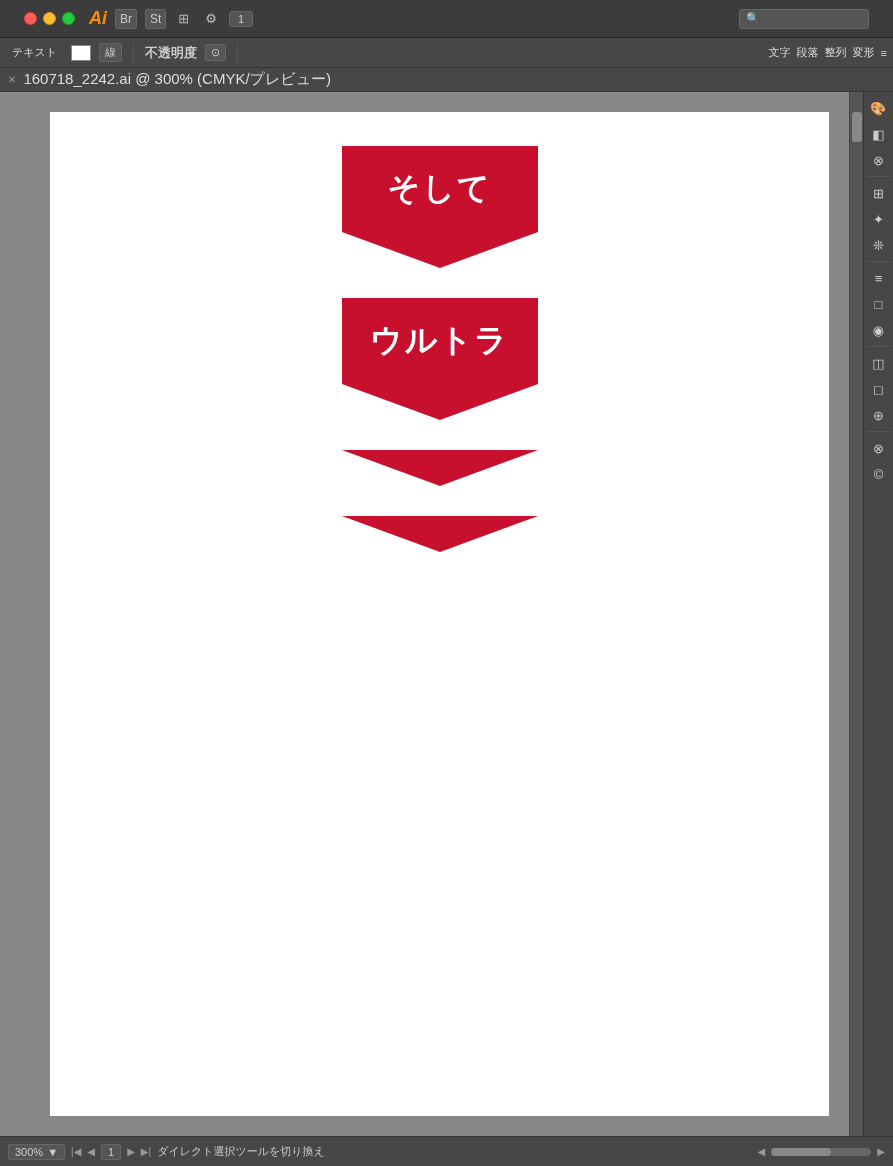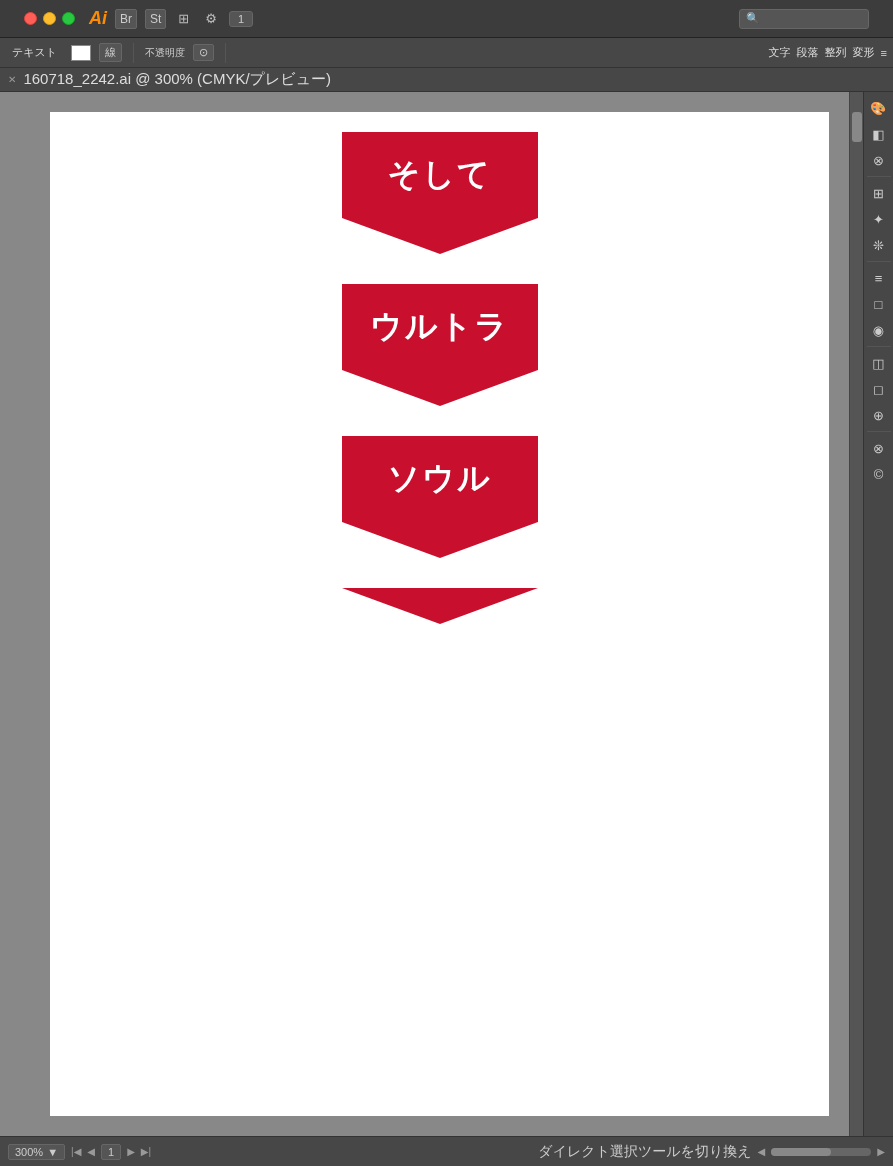--- a/index.html
+++ b/index.html
@@ -94,21 +94,21 @@
       border: 1px solid #666;
       border-radius: 2px;
       cursor: pointer;
     }
     .toolbar-divider {
       width: 1px;
       height: 20px;
       background: #555;
       margin: 0 3px;
     }
-    .opacity-label { color: #ccc; font-size: 10px; }
+    .opacity-label { color: #ccc; font-size: 13px; font-weight: bold; }
     .toolbar-right { margin-left: auto; display: flex; gap: 6px; align-items: center; justify-content: center; }
     .toolbar-text-btn { color: #ddd; font-size: 11px; cursor: pointer; }
 
     
     .tabbar {
       background: #474747;
       height: 24px;
       display: flex;
       align-items: center;
       padding: 0 8px;
@@ -128,21 +128,21 @@
     .canvas-inner {
       background: white;
       position: absolute;
       top: 20px;
       left: 50px;
       right: 20px;
       bottom: 20px;
       display: flex;
       flex-direction: column;
       align-items: center;
-      padding: 20px 0;
+      padding: 34px 0;
       gap: 30px;
       overflow: hidden;
     }
 
     
     .badge-shape {
       width: 196px;
       position: relative;
       display: flex;
       flex-direction: column;
@@ -242,21 +242,21 @@
       background: #555;
       border: 1px solid #666;
       border-radius: 2px;
       color: #ccc;
       font-size: 11px;
       padding: 1px 6px;
       display: flex;
       align-items: center;
       gap: 4px;
     }
-    .status-text { color: #ccc; font-size: 14px; flex: 1; text-align: right; }
+    .status-text { color: #ccc; font-size: 11px; flex: 1; text-align: left; }
     .status-arrow { color: #999; font-size: 10px; cursor: pointer; }
     .progress-bar {
       width: 100px;
       height: 8px;
       background: #666;
       border-radius: 4px;
     }
     .progress-fill {
       width: 60%;
       height: 100%;
@@ -321,23 +321,20 @@
 
 
         <div class="badge-shape">
           <div class="badge-rect">
             <span class="badge-text">ウルトラ</span>
           </div>
           <div class="badge-chevron"></div>
         </div>
 
         <div class="badge-shape">
-          <div class="badge-rect">
-            <span class="badge-text">ソウル</span>
-          </div>
           <div class="badge-chevron"></div>
         </div>
 
         <div class="badge-shape">
           <div class="badge-chevron"></div>
         </div>
 
       </div>
     </div>
 

